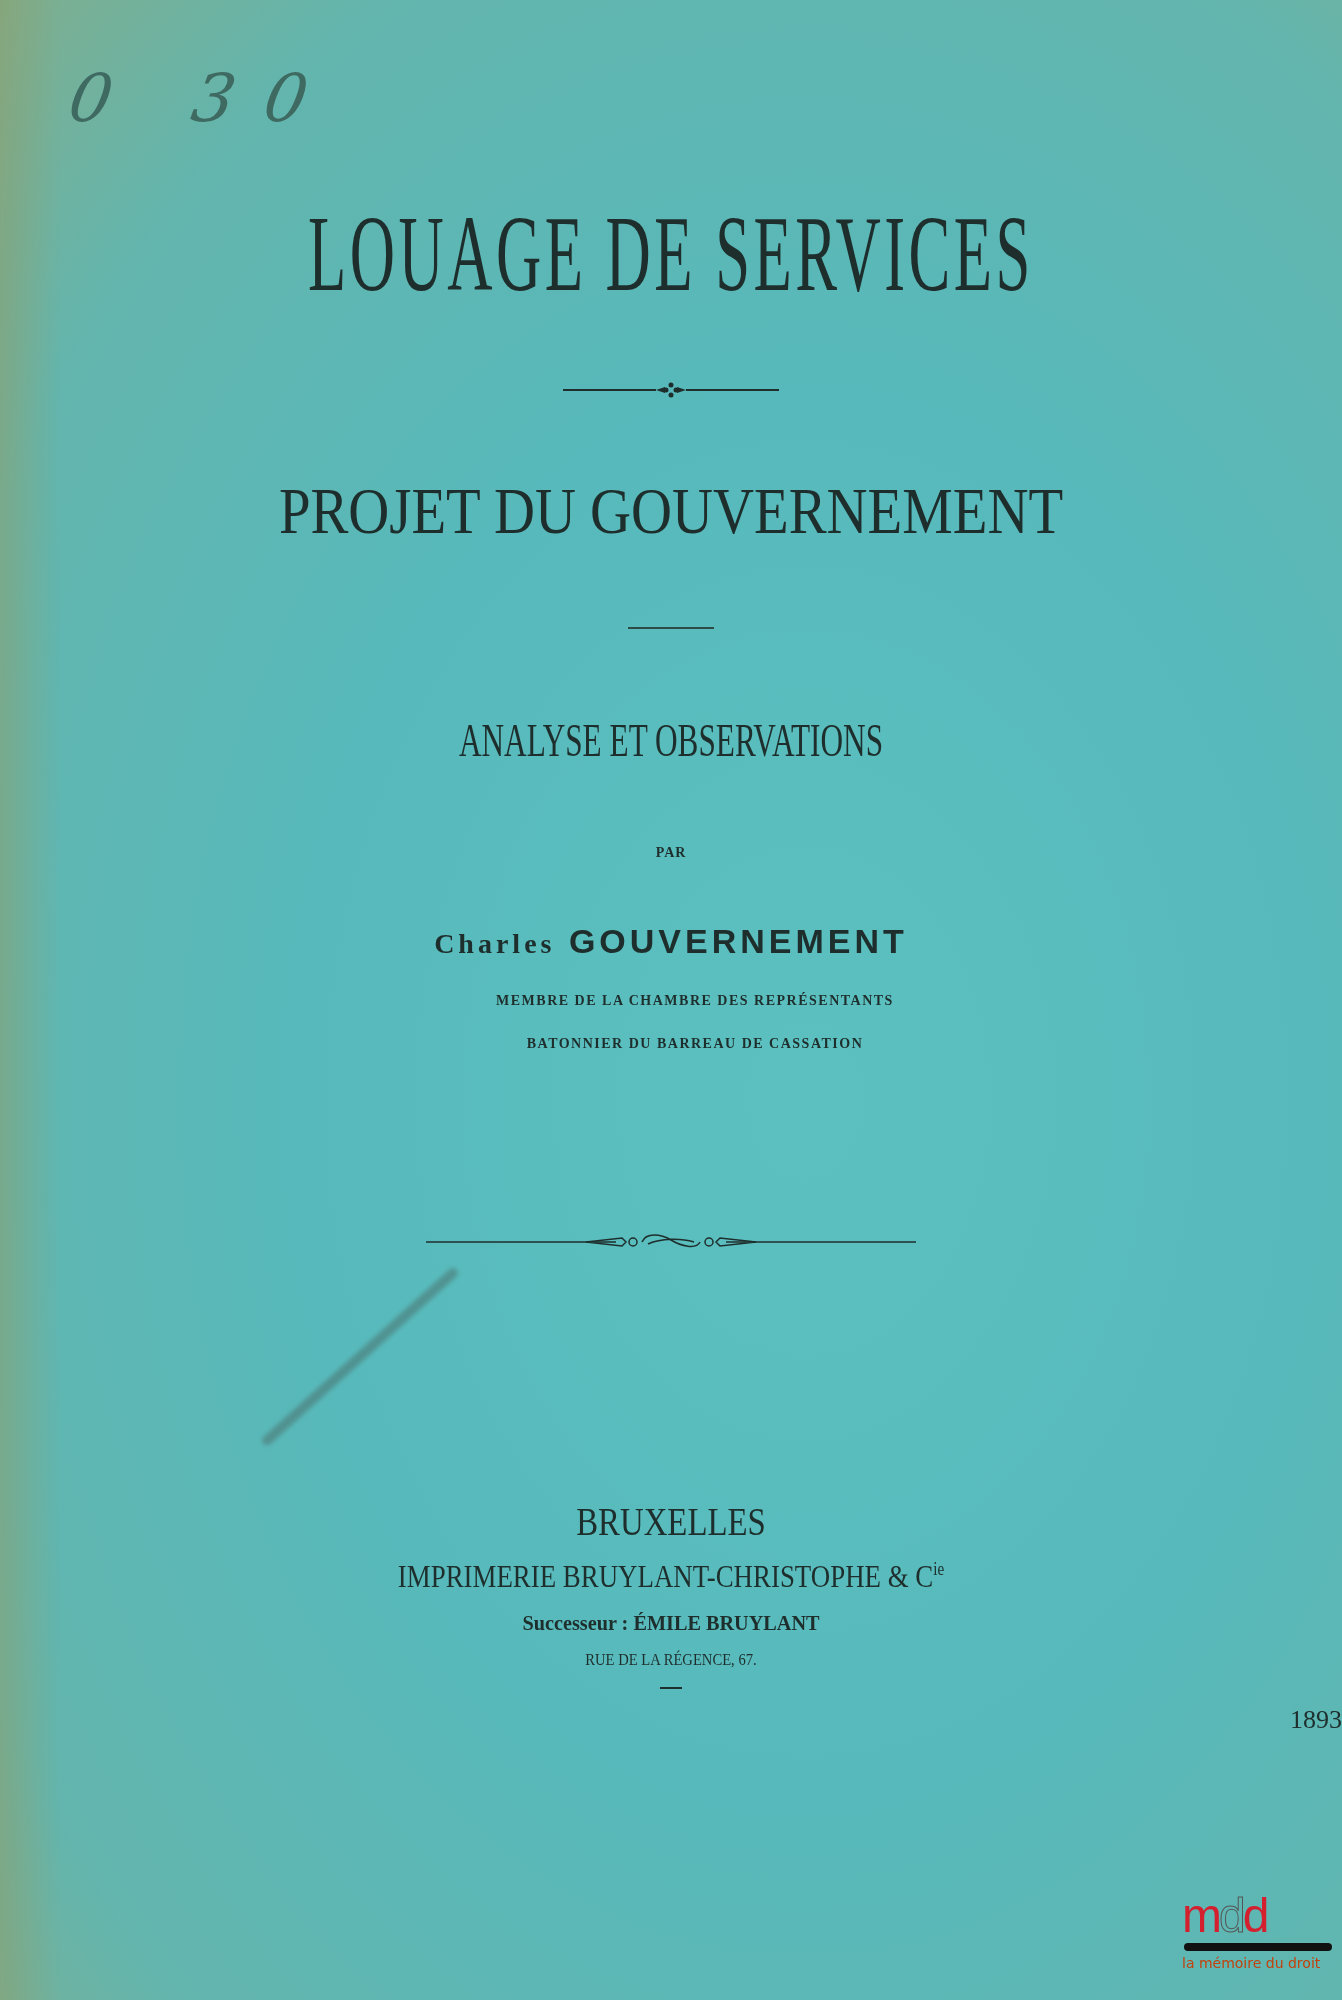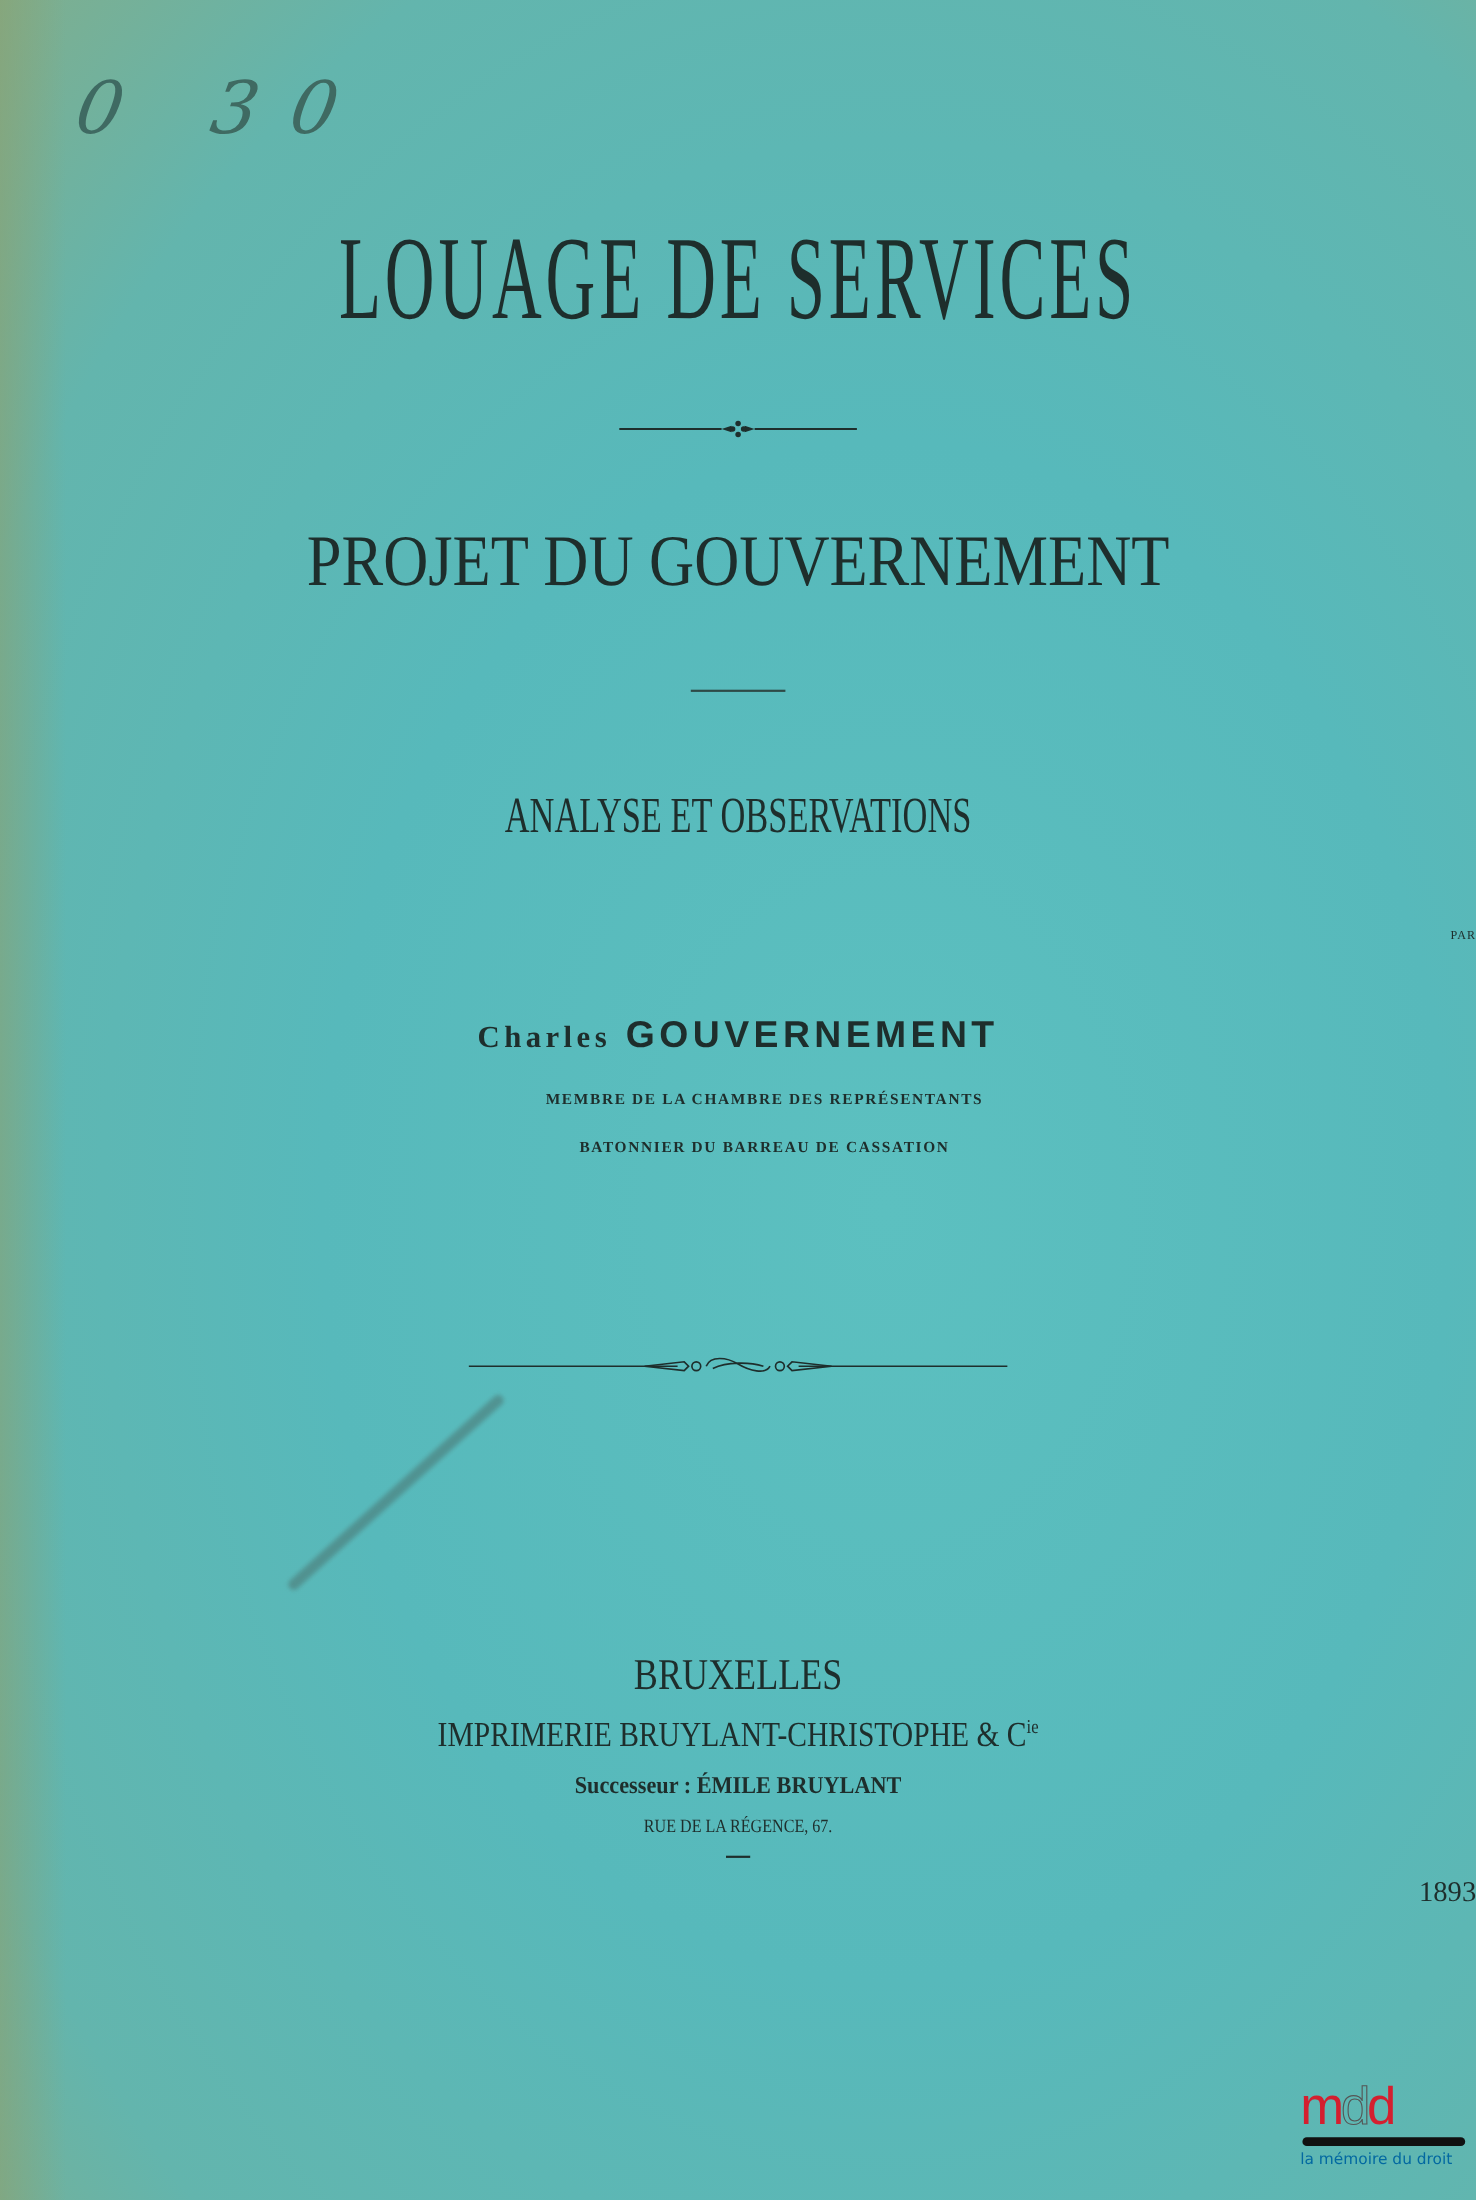--- a/index.html
+++ b/index.html
@@ -13,40 +13,40 @@
     background: linear-gradient(to right, rgba(140,160,110,0.55), rgba(140,160,110,0)); }
   .handwritten { position:absolute; left:70px; top:60px; font-family:"DejaVu Serif", serif; font-style:italic;
     font-size:66px; color:#3f6a62; letter-spacing:30px; transform:skewX(-10deg); }
   .center { position:absolute; left:0; width:1342px; text-align:center; }
   .t1 { top:200px; font-family:"Liberation Serif", serif; font-size:108px; letter-spacing:6px;
     transform:scaleX(0.58); transform-origin:50% 50%; font-weight:normal; color:#1e2e2c; line-height:1; }
   .orn1 { top:380px; }
   .t2 { top:478px; font-family:"Liberation Serif", serif; font-size:66px; transform:scaleX(0.86); line-height:1; }
   .rule { top:627px; }
   .t3 { top:718px; font-family:"Liberation Serif", serif; font-size:46px; transform:scaleX(0.68); line-height:1; }
-  .par { top:845px; font-family:"Liberation Serif", serif; font-size:11px; font-weight:normal; letter-spacing:1px;text-align:right; }
+  .par { top:845px; font-family:"Liberation Serif", serif; font-size:14px; font-weight:bold; letter-spacing:1px; }
   .author { top:922px; font-family:"Liberation Sans", sans-serif; font-size:34px; font-weight:bold; letter-spacing:4px; }
   .author .sc { font-size:28px;font-family:Liberation Serif, serif; }
   .role { font-family:"Liberation Serif", serif; font-size:14px; font-weight:bold; letter-spacing:1.5px;margin-left:24px; }
   .role1 { top:993px; } .role2 { top:1036px; }
   .orn2 { top:1230px; }
   .city { top:1502px; font-family:"Liberation Serif", serif; font-size:40px; transform:scaleX(0.82); line-height:1; }
   .printer { top:1560px; font-family:"Liberation Serif", serif; font-size:32px; transform:scaleX(0.84); line-height:1; }
   .printer sup { font-size:18px; }
   .succ { top:1610px; font-family:"Liberation Serif", serif; font-size:22px; font-weight:bold; transform:scaleX(0.92); }
   .addr { top:1650px; font-family:"Liberation Serif", serif; font-size:17px; transform:scaleX(0.86); }
   .dash { top:1687px; }
   .year { top:1705px; font-family:"Liberation Serif", serif; font-size:26px;text-align:right; }
   .stain { position:absolute; left:260px; top:1260px; width:260px; height:10px; background:rgba(70,100,95,0.45);
     border-radius:6px; transform:rotate(-42deg); transform-origin:0 0; top:1440px; filter:blur(2px); }
   .logo { position:absolute; left:1182px; top:1892px; width:160px; }
   .logo-word { font-family:Liberation Sans, sans-serif; font-size:48px; color:#d41f2f; line-height:1; letter-spacing:-3px; }
   .logo-word .o { color:transparent; -webkit-text-stroke:1px #555; }
   .logo-bar { width:148px; height:8px; background:#111; border-radius:4px; margin:3px 0 4px 2px; }
-  .logo-tag { font-family:"DejaVu Sans", sans-serif; font-size:14px; color:#0369a1; }
+  .logo-tag { font-family:"DejaVu Sans", sans-serif; font-size:14px; color:#c2410c; }
 </style>
 </head>
 <body>
 
 <div class="left-edge"></div>
 
 <div class="handwritten">0 30</div>
 
 <div class="center t1">LOUAGE DE SERVICES</div>
 

